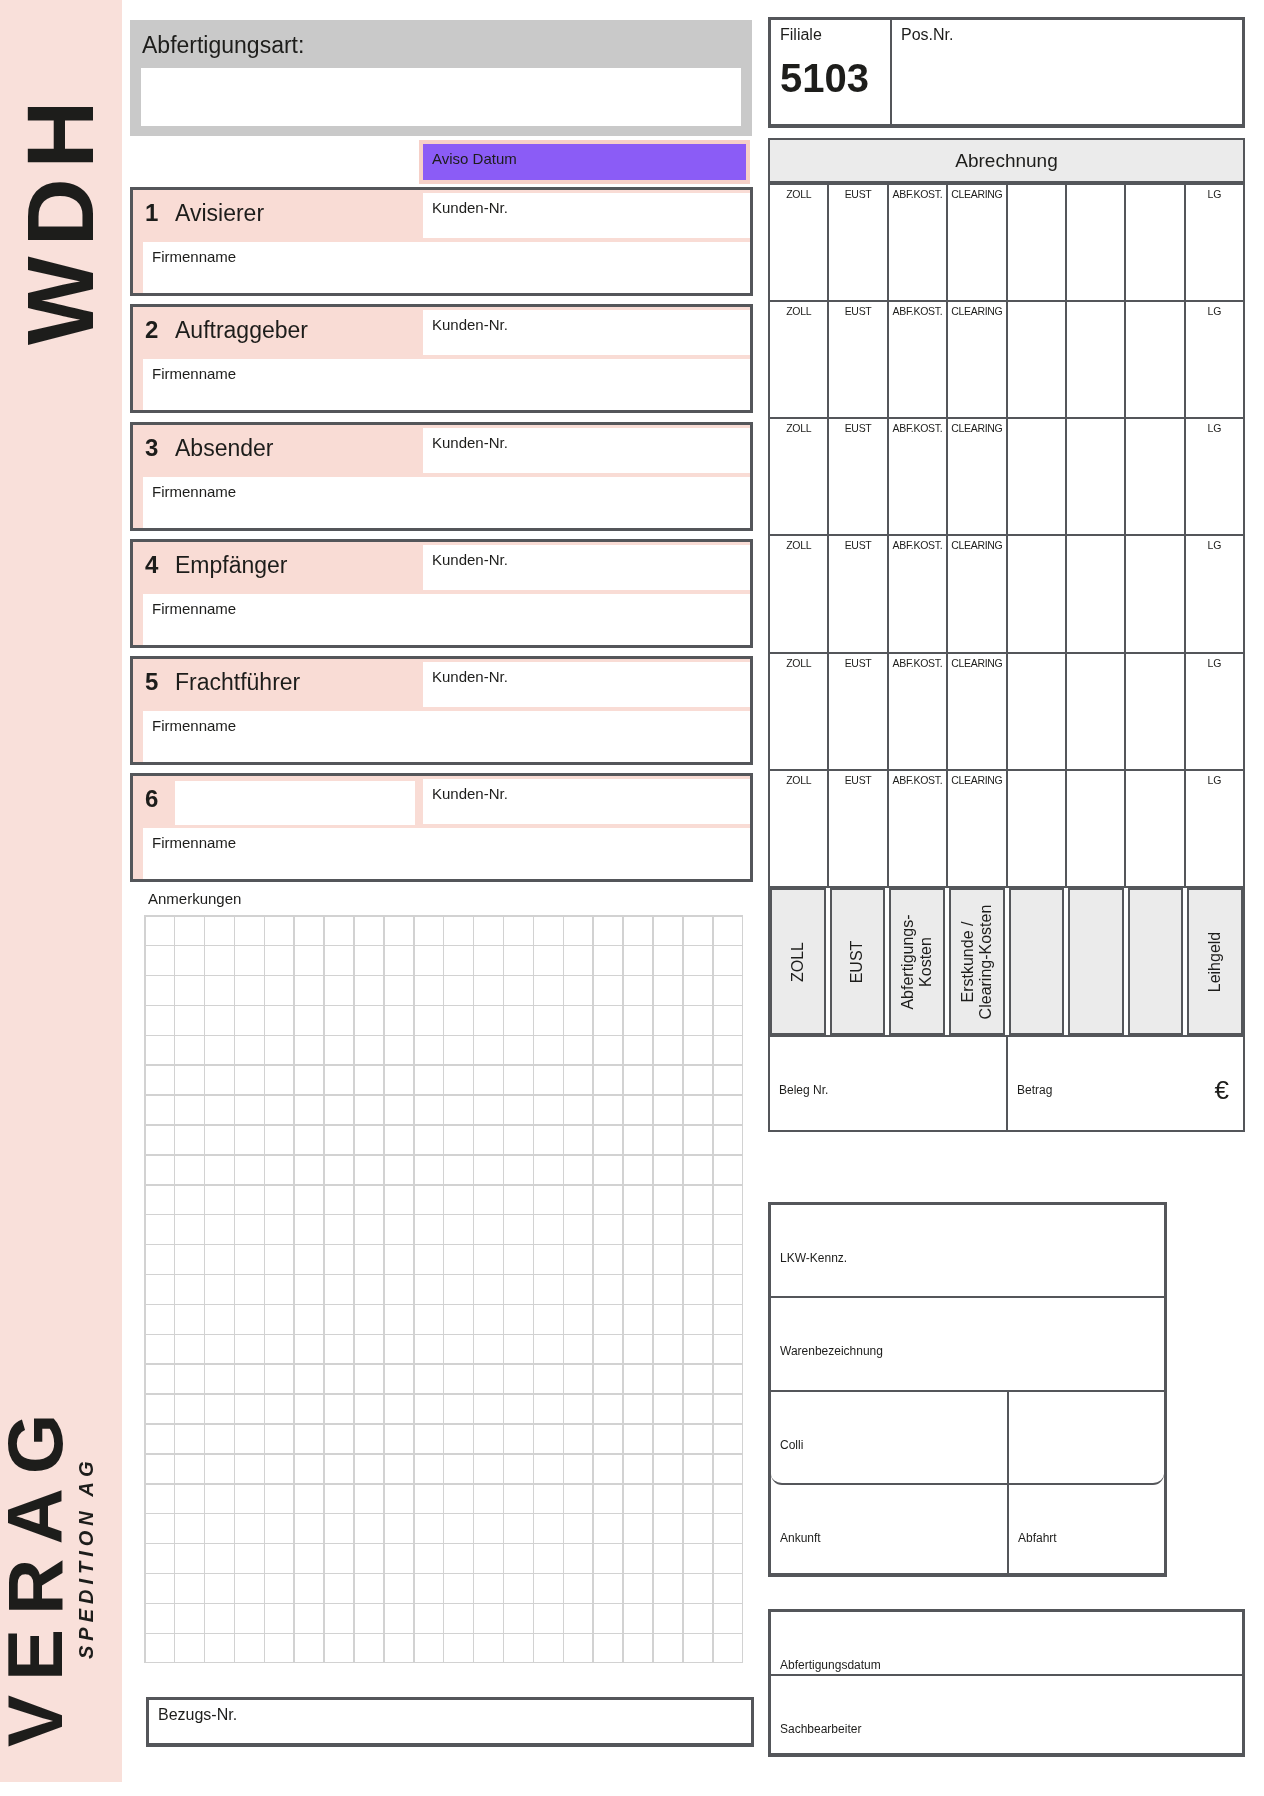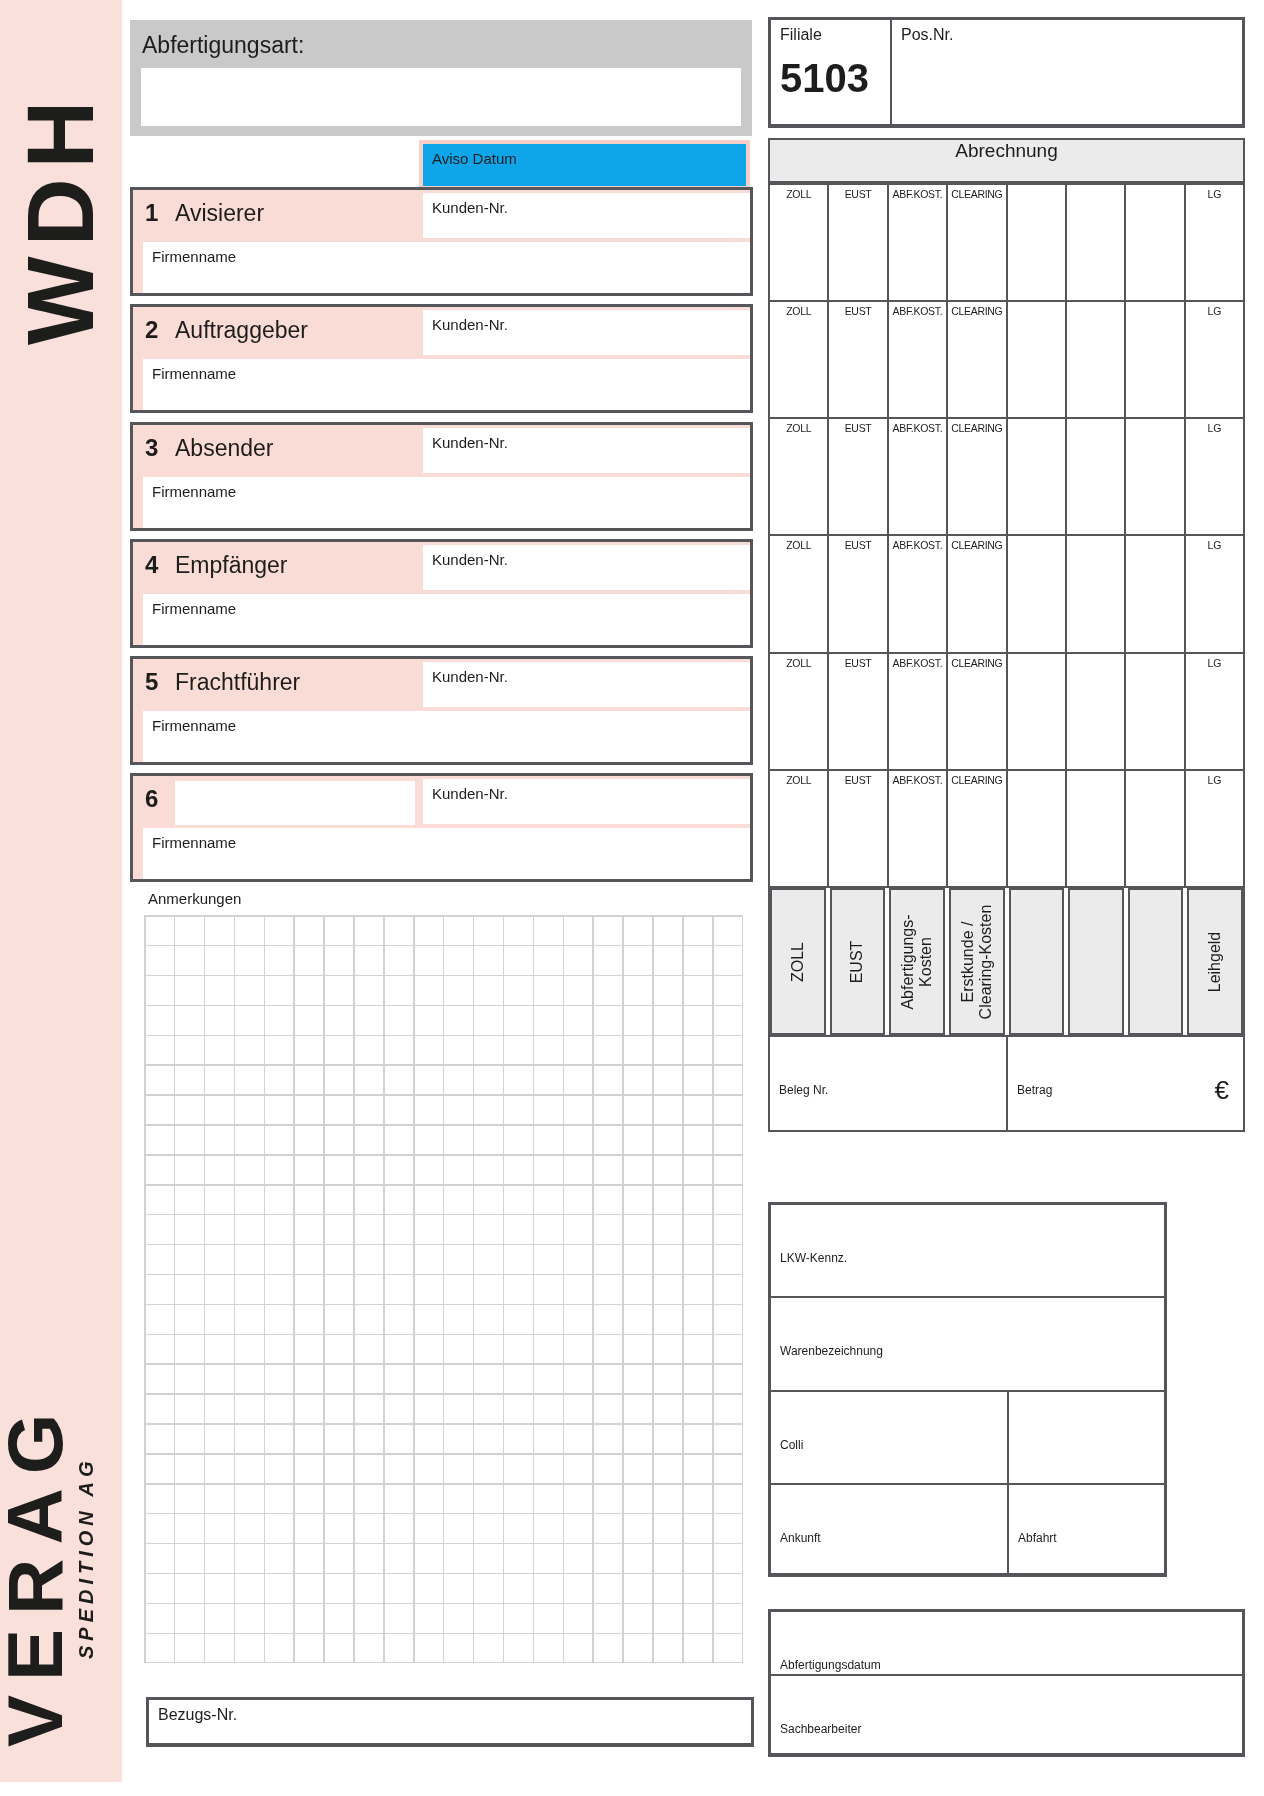--- a/index.html
+++ b/index.html
@@ -30,35 +30,35 @@
   
   .abfart{position:absolute;left:130px;top:12px;width:622px;height:116px;background:var(--hgray);margin-top:8px;}
   .abfart-label{position:absolute;left:12px;top:12px;font-size:23px;}
   .abfart-input{position:absolute;left:11px;top:48px;width:600px;height:58px;background:#fff;}
 
   .filiale-box{left:768px;top:17px;width:477px;height:111px;}
   .filiale-cell{position:absolute;left:0;top:0;width:121px;height:100%;border-right:2.5px solid var(--bord);}
   .filiale-num{position:absolute;left:9px;top:36px;font-size:40px;font-weight:bold;}
   .posnr-cell{position:absolute;left:121px;top:0;right:0;height:100%;}
 
-  .aviso{position:absolute;left:419px;top:140px;width:331px;height:50px;background:#0ea5e9;
+  .aviso{position:absolute;left:419px;top:140px;width:331px;height:44px;background:#8b5cf6;
     border:4px solid var(--avisopink);}
 
   
   .section{position:absolute;left:130px;width:623px;height:109px;background:var(--secpink);
     border:3px solid var(--bord);}
   .sec-num{position:absolute;left:12px;top:9px;font-size:24px;font-weight:bold;}
   .sec-title{position:absolute;left:42px;top:10px;font-size:23px;}
   .sec-title-input{position:absolute;left:42px;top:5px;width:240px;height:44px;background:#fff;}
   .sec-kunden{position:absolute;left:290px;top:3px;width:327px;height:45px;background:#fff;}
   .sec-firmen{position:absolute;left:10px;top:52px;width:607px;height:51px;background:#fff;}
 
   
   .abr-header{position:absolute;left:768px;top:138px;width:477px;height:45px;background:var(--cgray);
-    border:2.5px solid var(--bord);display:flex;justify-content:center;font-size:19px;}
+    border:2.5px solid var(--bord);display:flex;align-items:center;justify-content:center;font-size:19px;}
   .abr-table{position:absolute;left:768px;top:183px;width:477px;height:705px;background:var(--bord);
     border:2.5px solid var(--bord);display:grid;grid-template-columns:repeat(8,1fr);
     grid-template-rows:repeat(6,1fr);gap:2px;}
   .abr-cell{background:#fff;position:relative;text-align:center;}
   .abr-colhead{display:block;padding-top:3px;font-size:10.5px;letter-spacing:-0.3px;white-space:nowrap;}
 
   .rot-row{position:absolute;left:768px;top:888px;width:477px;height:149px;background:#fff;
     border:2.5px solid var(--bord);border-top:none;display:flex;gap:4px;}
   .rot-cell{flex:1;background:var(--cgray);border:2px solid var(--bord);position:relative;}
   .rot-label{position:absolute;left:50%;top:50%;width:142px;
@@ -76,21 +76,21 @@
     border-right:1.5px solid var(--grid);border-bottom:1.5px solid var(--grid);
     background-image:
       repeating-linear-gradient(to right, var(--grid) 0 1.5px, transparent 1.5px 29.9px),
       repeating-linear-gradient(to bottom, var(--grid) 0 1.5px, transparent 1.5px 29.9px);}
 
   
   .cargo{left:768px;top:1202px;width:399px;height:375px;}
   .cargo-row{position:absolute;left:0;width:100%;border-bottom:2.5px solid var(--bord);}
   .cargo-row.r1{top:0;height:93px;}
   .cargo-row.r2{top:93px;height:94px;}
-  .cargo-row.r3{top:187px;height:93px;}
+  .cargo-row.r3{top:187px;height:93px;border-radius:11px;}
   .cargo-row.r4{top:280px;height:91px;border-bottom:none;}
   .half-left{position:absolute;left:0;top:0;width:238px;height:100%;border-right:2.5px solid var(--bord);}
   .half-right{position:absolute;left:238px;top:0;right:0;height:100%;}
 
   
   .procbox{left:768px;top:1609px;width:477px;height:148px;}
   .proc-row1{position:absolute;left:0;top:0;width:100%;height:64px;border-bottom:2.5px solid var(--bord);}
   .proc-row2{position:absolute;left:0;top:64px;width:100%;bottom:0;}
 
   .bezug{left:146px;top:1697px;width:608px;height:50px;}

